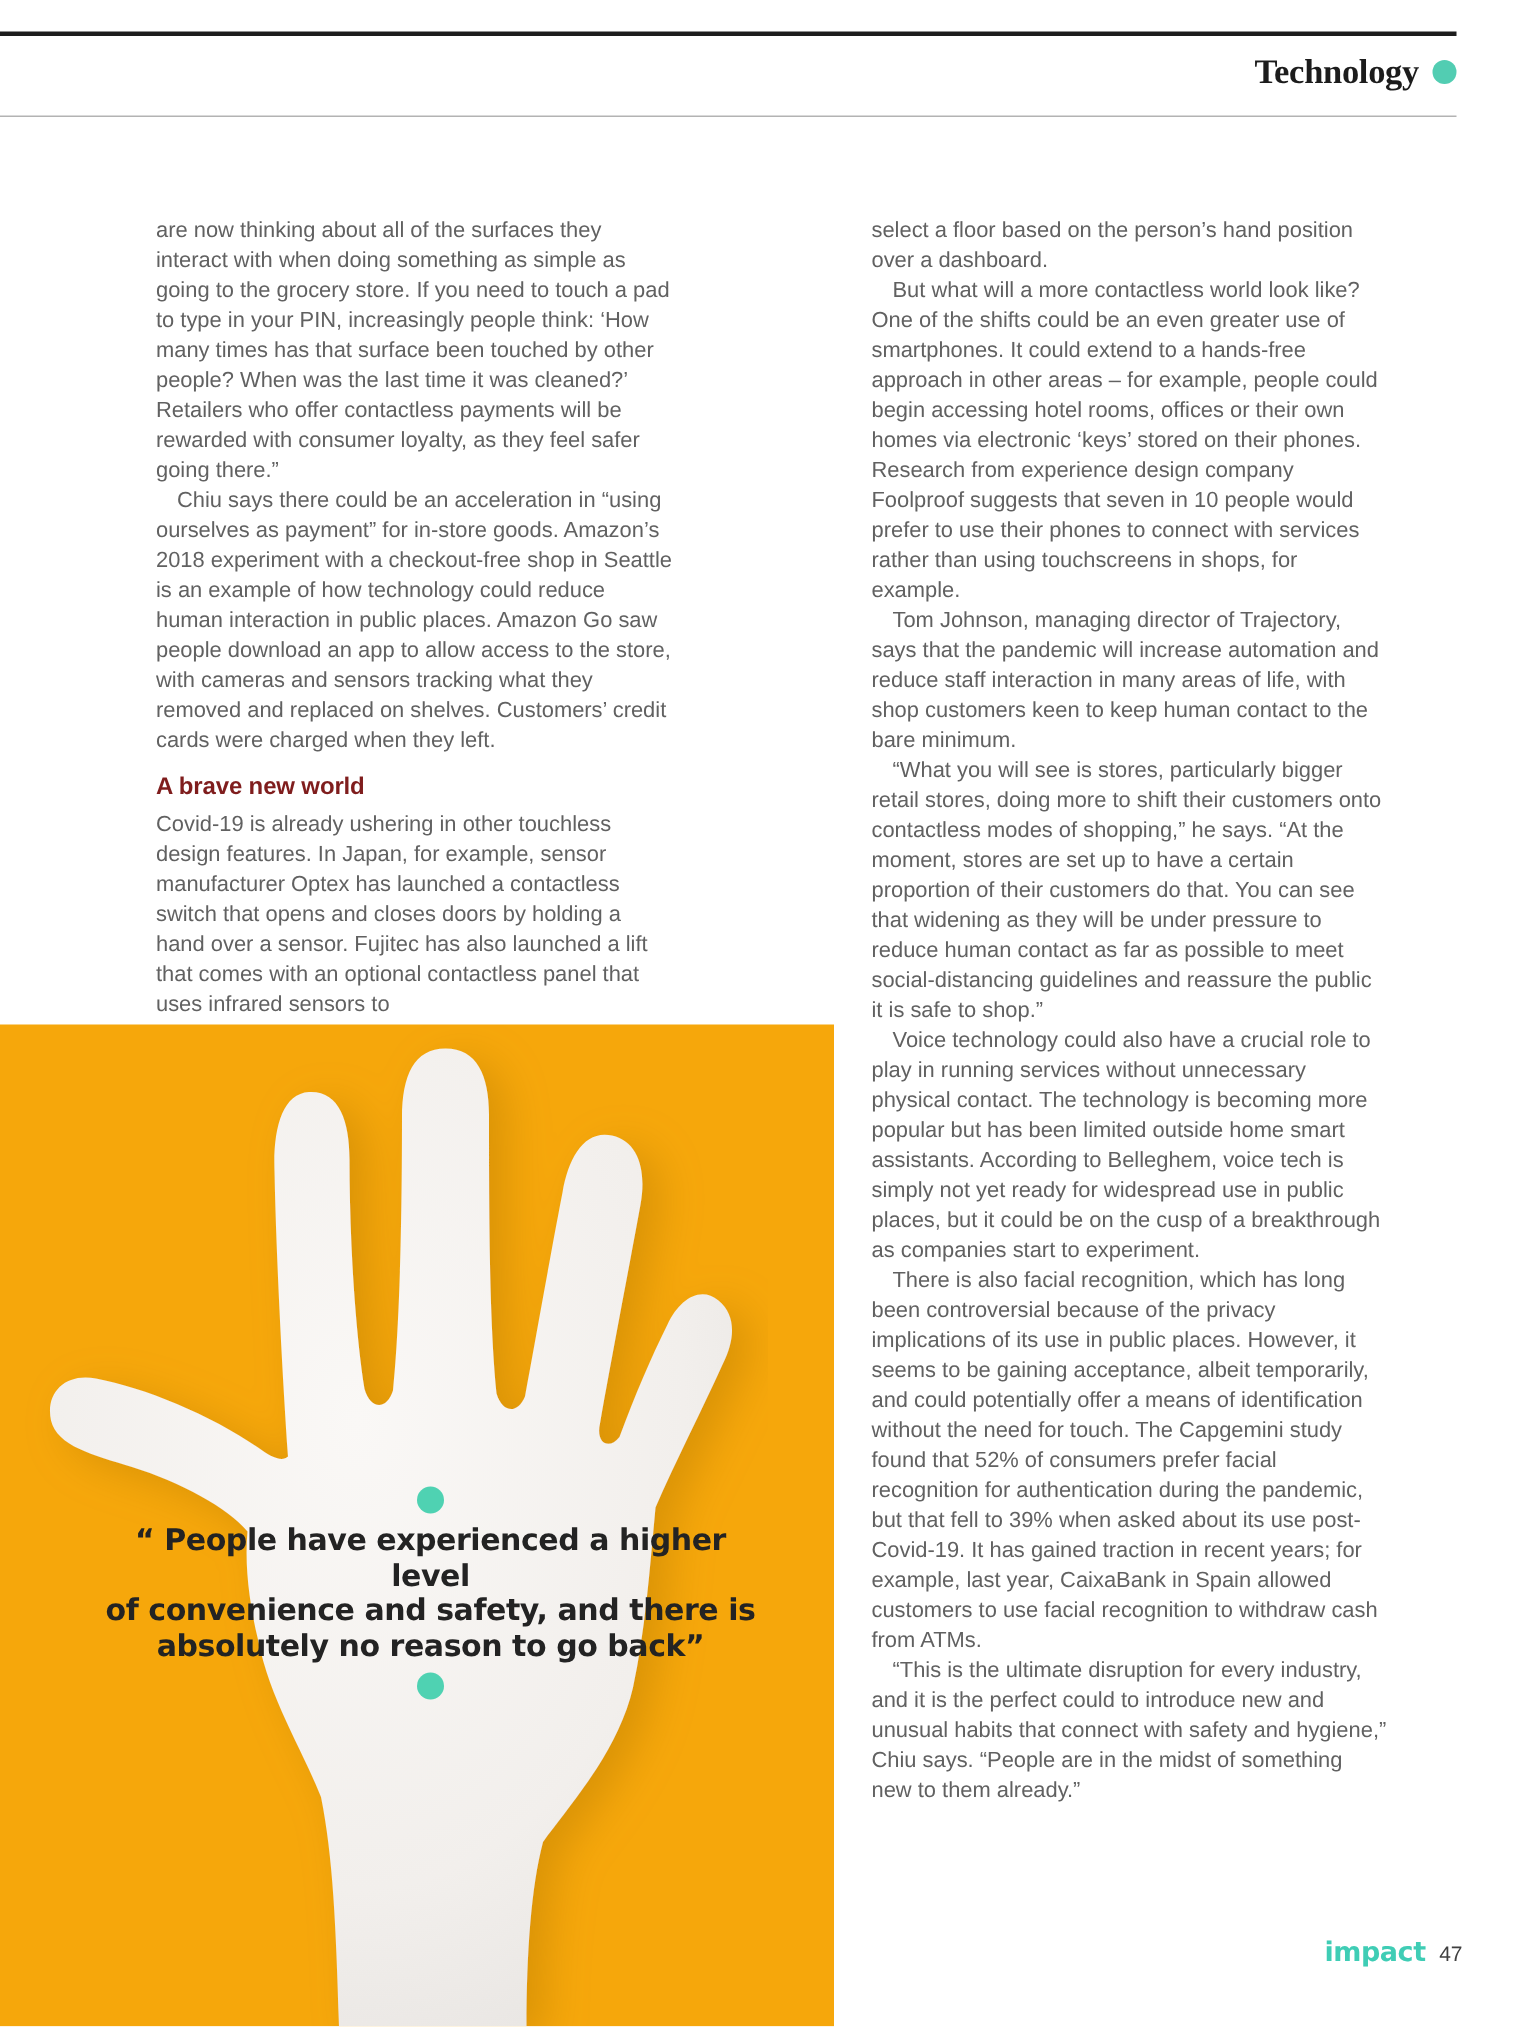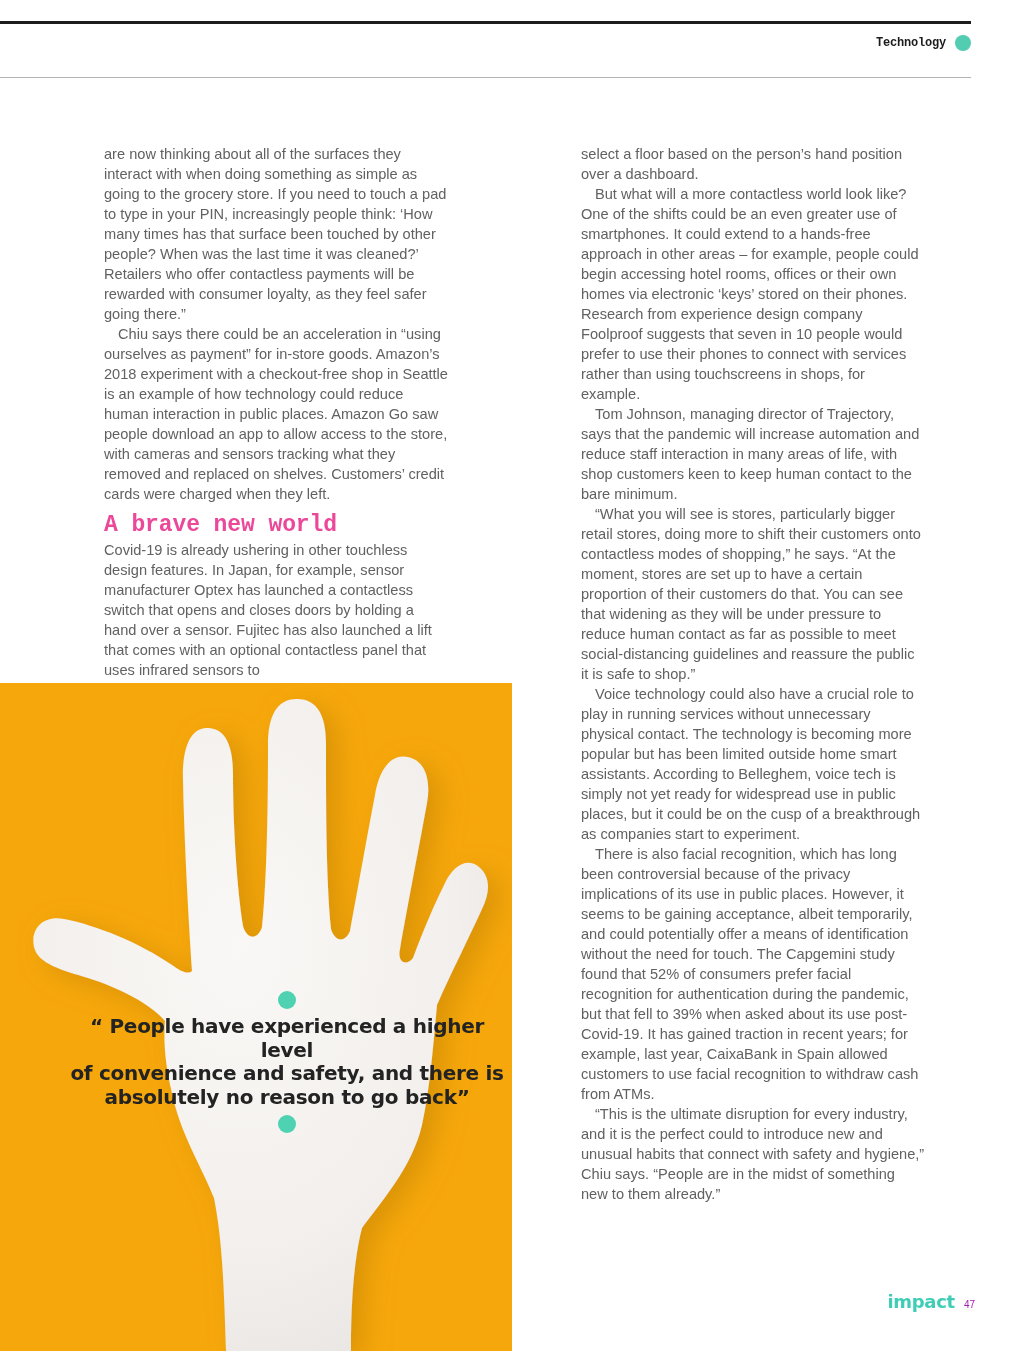--- a/index.html
+++ b/index.html
@@ -17,45 +17,45 @@
   }
   .rule-thin{
     position:absolute;left:0;top:77px;width:971px;height:1px;
     background:#b3b3b3;
   }
   .section-tag{
     position:absolute;top:35px;right:53px;
     display:flex;align-items:center;gap:9px;
   }
   .section-tag .label{
-    font-family:Liberation Mono, monospace;
-    font-weight:bold;font-size:12px;color:#1c1c1c;letter-spacing:-0.2px;
+    font-family:Liberation Serif, serif;
+    font-weight:bold;font-size:23px;color:#1c1c1c;letter-spacing:-0.2px;
   }
   .dot{
     width:16px;height:16px;border-radius:50%;
     background:#52cdb2;flex:0 0 auto;
   }
   
   .col{
     position:absolute;top:144px;width:344px;
     font-size:14.6px;line-height:20px;color:#616161;
   }
   .col-left{left:104px;}
   .col-right{left:543px;margin-left:38px;}
   .col p{margin:0;}
   .col p.indent{text-indent:14px;}
   .col h2{
     margin:9px 0 3px 0;
-    font-size:23px;line-height:24px;font-weight:bold;
-    color:#ec4899;letter-spacing:-0.1px;font-family:Liberation Mono, monospace;
+    font-size:16px;line-height:24px;font-weight:bold;
+    color:#7f1d1d;letter-spacing:-0.1px;
   }
   
   .photo{
     position:absolute;left:0;top:683px;width:512px;height:668px;
-    background:#f6a70b;overflow:hidden;
+    background:#f6a70b;overflow:hidden;padding-left:44px;
   }
   .photo svg{position:absolute;left:0;top:0;}
   .quote-block{
     position:absolute;left:62px;top:308px;width:450px;
     display:flex;flex-direction:column;align-items:center;gap:6px;
   }
   .quote-dot{width:18px;height:18px;border-radius:50%;background:#4fd2b2;}
   .quote-text{
     font-family:"DejaVu Sans",sans-serif;font-weight:bold;
     font-size:20px;line-height:23.5px;color:#232323;
@@ -63,21 +63,21 @@
   }
   
   .footer{
     position:absolute;top:1291px;right:49px;
     display:flex;align-items:baseline;gap:9px;
   }
   .footer .brand{
     font-family:"DejaVu Sans",sans-serif;font-weight:bold;
     font-size:18px;color:#3fcdb5;letter-spacing:-0.3px;
   }
-  .footer .pageno{font-size:10px;color:#a21caf;}
+  .footer .pageno{font-size:14px;color:#404040;}
 </style>
 </head>
 <body>
 
 <div class="page">
 
   <div class="rule-top"></div>
   <div class="section-tag">
     <span class="label">Technology</span>
     <span class="dot"></span>

